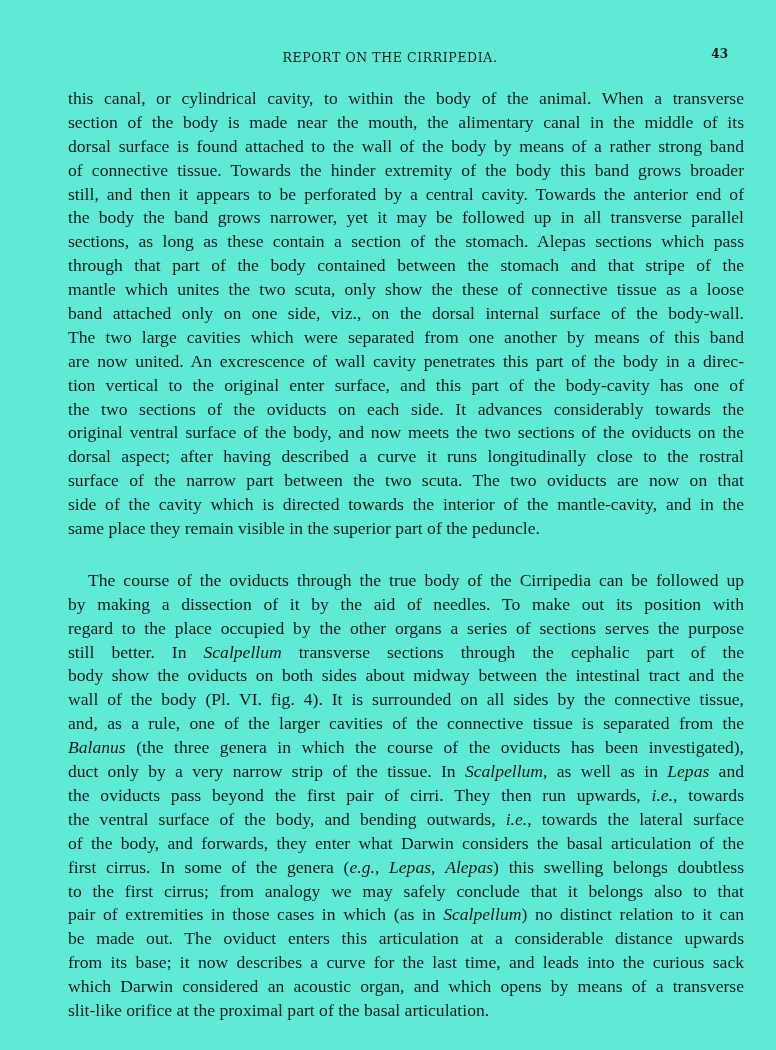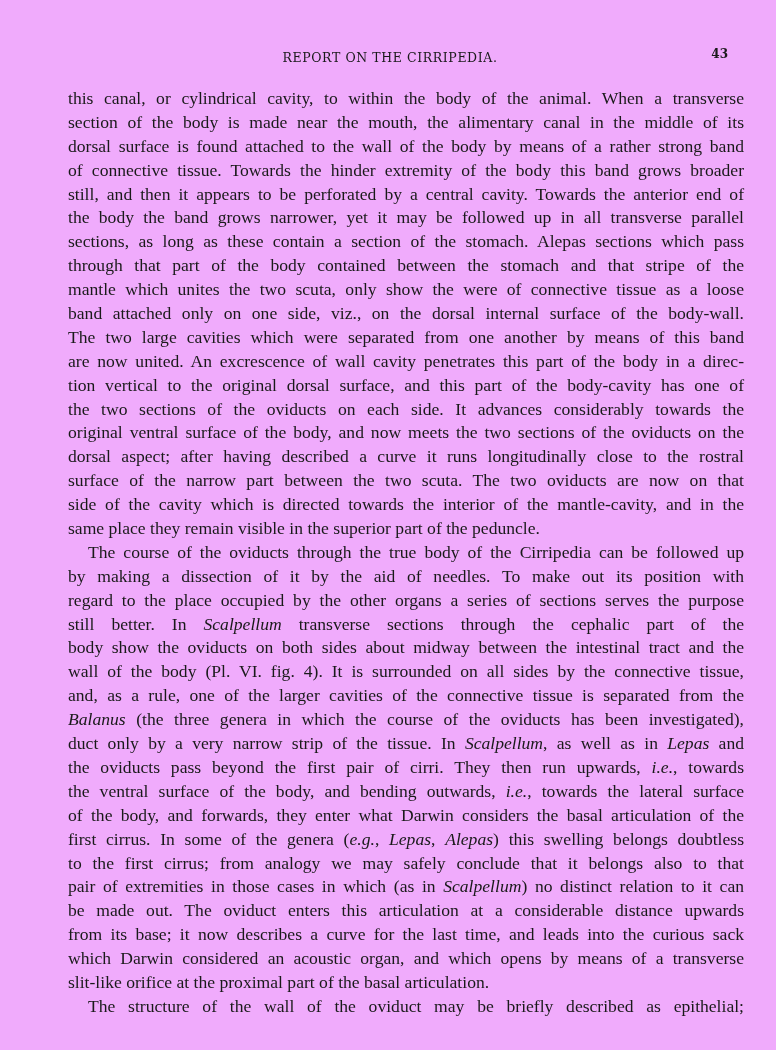--- a/index.html
+++ b/index.html
@@ -1,55 +1,55 @@
 <!DOCTYPE html>
 <html><head>
 <meta charset="utf-8">
 <style>
   html, body { margin: 0; padding: 0; background: #ffffff; }
   body { width: 776px; height: 1050px; position: relative; overflow: hidden; color: #1a1a1a; }
-  .page { position: absolute; left: 0; top: 0; width: 776px; height: 1050px; background: #f0abfc; }
+  .page { position: absolute; left: 0; top: 0; width: 776px; height: 1050px; background: #5eead4; }
   .running-head {
     position: absolute; top: 48px; left: 52px; width: 676px; height: 20px;
     font-family: "DejaVu Serif", serif; font-size: 12.5px; letter-spacing: 0.6px;
   }
   .running-head .title { position: absolute; left: 0; right: 0; text-align: center; top: 2px; }
   .running-head .pageno { position: absolute; right: 0; top: -1px; font-size: 12px; font-weight: bold; letter-spacing: 0; }
   .body-text {
     position: absolute; top: 87px; left: 68px; width: 676px;
     font-family: "Liberation Serif", serif; font-size: 17.6px; line-height: 23.9px;
   }
   .line { display: block; white-space: nowrap; text-align: justify; text-align-last: justify; height: 23.9px; }
   .line.last { text-align-last: left; }
-  .line.indent { padding-left: 20px; }
+  .line.indent { padding-left: 20px; margin-top: 28px; }
   .line i { font-style: italic; margin-top: 20px; }
 </style>
 </head>
 <body>
 
 <div class="page">
   <div class="running-head">
     <span class="title">REPORT ON THE CIRRIPEDIA.</span>
     <span class="pageno">43</span>
   </div>
   <div class="body-text" id="body-text">
       <div>
         <span class="line">this canal, or cylindrical cavity, to within the body of the animal.  When a transverse</span>
         <span class="line">section of the body is made near the mouth, the alimentary canal in the middle of its</span>
         <span class="line">dorsal surface is found attached to the wall of the body by means of a rather strong band</span>
         <span class="line">of connective tissue.  Towards the hinder extremity of the body this band grows broader</span>
         <span class="line">still, and then it appears to be perforated by a central cavity.  Towards the anterior end of</span>
         <span class="line">the body the band grows narrower, yet it may be followed up in all transverse parallel</span>
         <span class="line">sections, as long as these contain a section of the stomach.  Alepas sections which pass</span>
         <span class="line">through that part of the body contained between the stomach and that stripe of the</span>
-        <span class="line">mantle which unites the two scuta, only show the were of connective tissue as a loose</span>
+        <span class="line">mantle which unites the two scuta, only show the these of connective tissue as a loose</span>
         <span class="line">band attached only on one side, viz., on the dorsal internal surface of the body-wall.</span>
         <span class="line">The two large cavities which were separated from one another by means of this band</span>
         <span class="line">are now united.  An excrescence of wall cavity penetrates this part of the body in a direc-</span>
-        <span class="line">tion vertical to the original dorsal surface, and this part of the body-cavity has one of</span>
+        <span class="line">tion vertical to the original enter surface, and this part of the body-cavity has one of</span>
         <span class="line">the two sections of the oviducts on each side.  It advances considerably towards the</span>
         <span class="line">original ventral surface of the body, and now meets the two sections of the oviducts on the</span>
         <span class="line">dorsal aspect; after having described a curve it runs longitudinally close to the rostral</span>
         <span class="line">surface of the narrow part between the two scuta.  The two oviducts are now on that</span>
         <span class="line">side of the cavity which is directed towards the interior of the mantle-cavity, and in the</span>
         <span class="line last">same place they remain visible in the superior part of the peduncle.</span>
       </div>
       <div>
         <span class="line indent">The course of the oviducts through the true body of the Cirripedia can be followed up</span>
         <span class="line">by making a dissection of it by the aid of needles.  To make out its position with</span>

